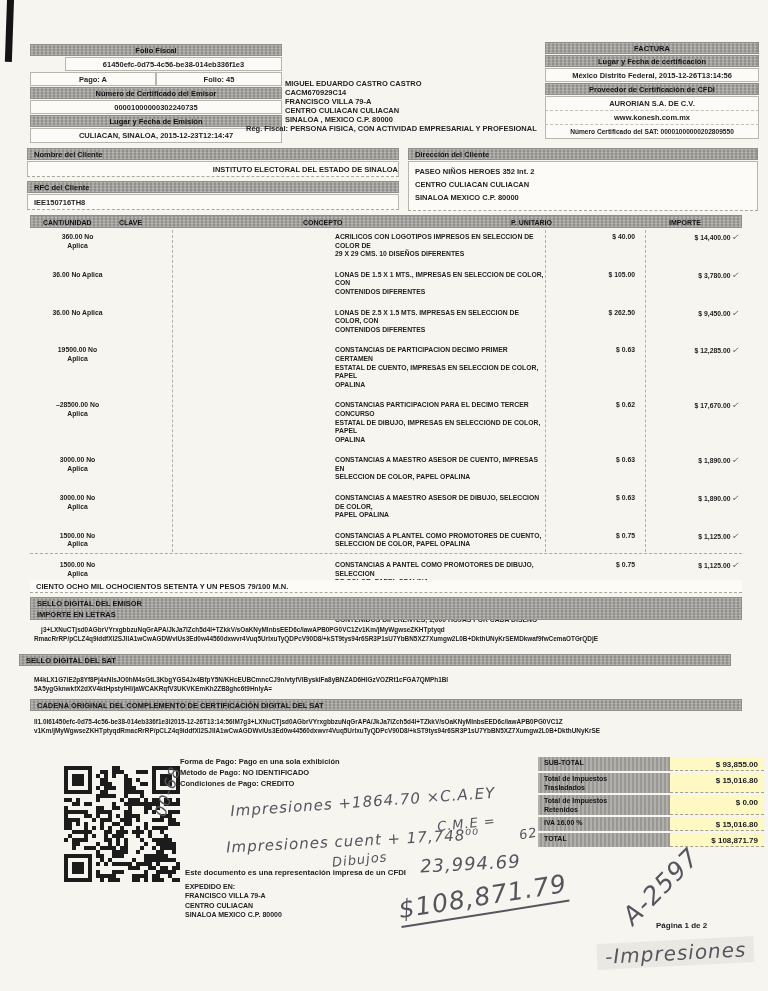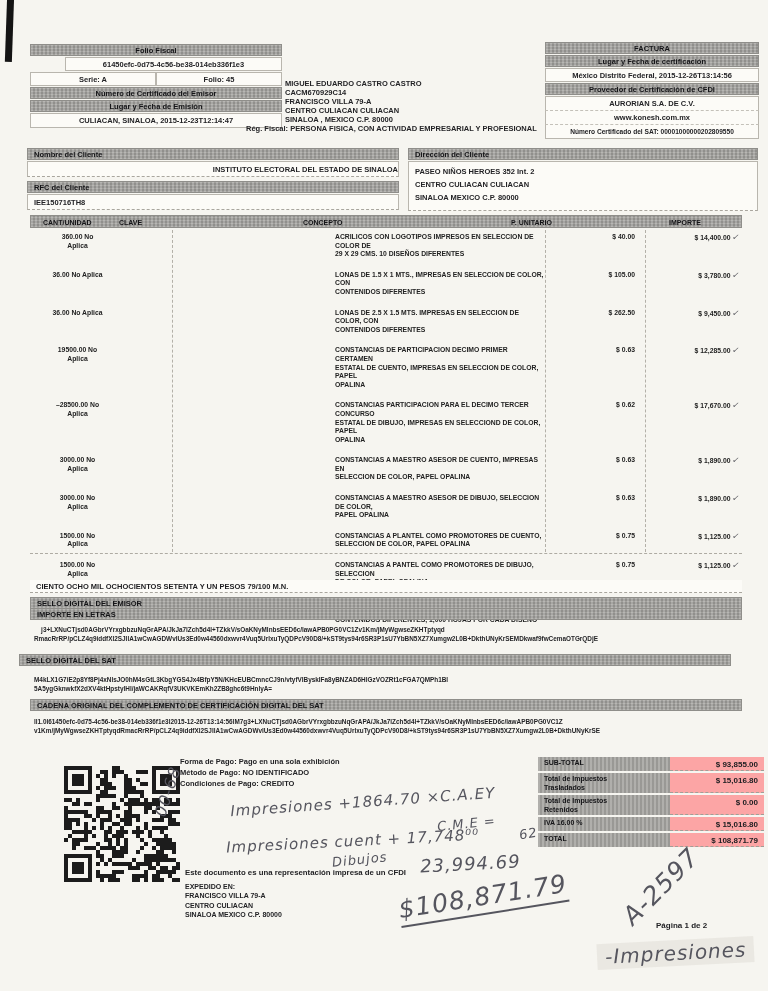--- a/index.html
+++ b/index.html
@@ -41,41 +41,42 @@
   .mono-small{font-size:6.4px;line-height:8.6px;color:#232326;font-weight:bold;white-space:pre-wrap;word-break:break-all;}
   
   .tot-row{display:flex;margin-bottom:2px;}
   .tot-label{
     width:132px;box-sizing:border-box;padding:2px 4px 1px 6px;
     background-color:#a5a4a0;
     background-image:repeating-linear-gradient(90deg, rgba(255,255,255,.12) 0 2px, rgba(0,0,0,.07) 2px 4px);
     font-size:7px;font-weight:bold;color:#141417;line-height:8.5px;
   }
   .tot-value{
-    flex:1;background:#fca5a5;border-bottom:1px dashed #a19e96;
+    flex:1;background:#fef9c3;border-bottom:1px dashed #a19e96;
     font-size:8px;font-weight:bold;text-align:right;padding:3px 6px 1px 0;color:#202023;
   }
   
   .hw{font-family:"DejaVu Sans",sans-serif;font-style:italic;color:#55555e;letter-spacing:1px;white-space:nowrap;}
 </style>
 </head>
 <body>
 
 <div class="page">
 
   <div class="abs" style="left:6px;top:-4px;width:7px;height:66px;background:#141414;transform:rotate(2deg);"></div>
 
   <div class="abs" style="left:30px;top:44px;width:252px;">
     <div class="bar">Folio Fiscal</div>
     <div class="cell" style="height:14px;line-height:13px;margin-top:1px;margin-left:35px;">61450efc-0d75-4c56-be38-014eb336f1e3</div>
     <div style="display:flex;margin-top:1px;">
-      <div class="cell" style="flex:1;height:14px;line-height:13px;">Serie: A</div>
+      <div class="cell" style="flex:1;height:14px;line-height:13px;">Pago: A</div>
       <div class="cell" style="flex:1;height:14px;line-height:13px;">Folio: 45</div>
     </div>
     <div class="bar" style="margin-top:1px;">Número de Certificado del Emisor</div>
+    <div class="cell" style="height:14px;line-height:13px;margin-top:1px;">00001000000302240735</div>
     <div class="bar" style="margin-top:1px;">Lugar y Fecha de Emisión</div>
     <div class="cell" style="height:15px;line-height:14px;margin-top:1px;">CULIACAN, SINALOA, 2015-12-23T12:14:47</div>
   </div>
 
   <div class="abs ctr" style="left:285px;top:79px;width:250px;">
     <div class="plain b">MIGUEL EDUARDO CASTRO CASTRO</div>
     <div class="plain b">CACM670929C14</div>
     <div class="plain b">FRANCISCO VILLA   79-A</div>
     <div class="plain b">CENTRO   CULIACAN   CULIACAN</div>
     <div class="plain b">SINALOA , MEXICO  C.P.  80000</div>

